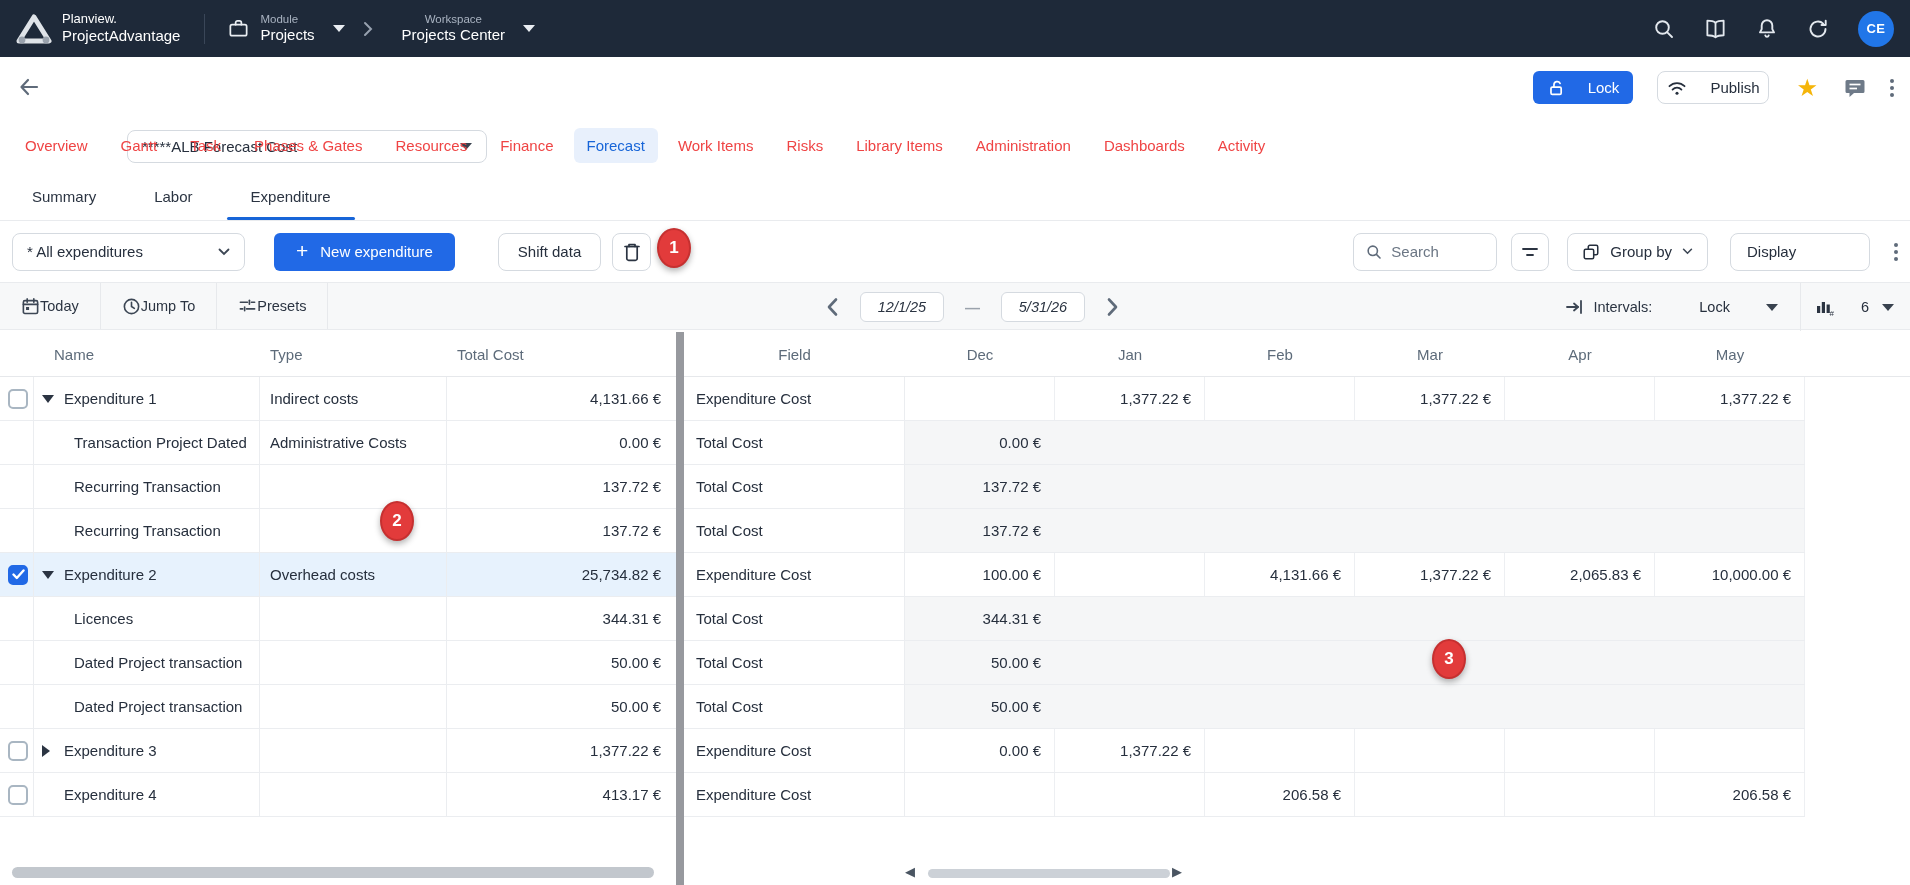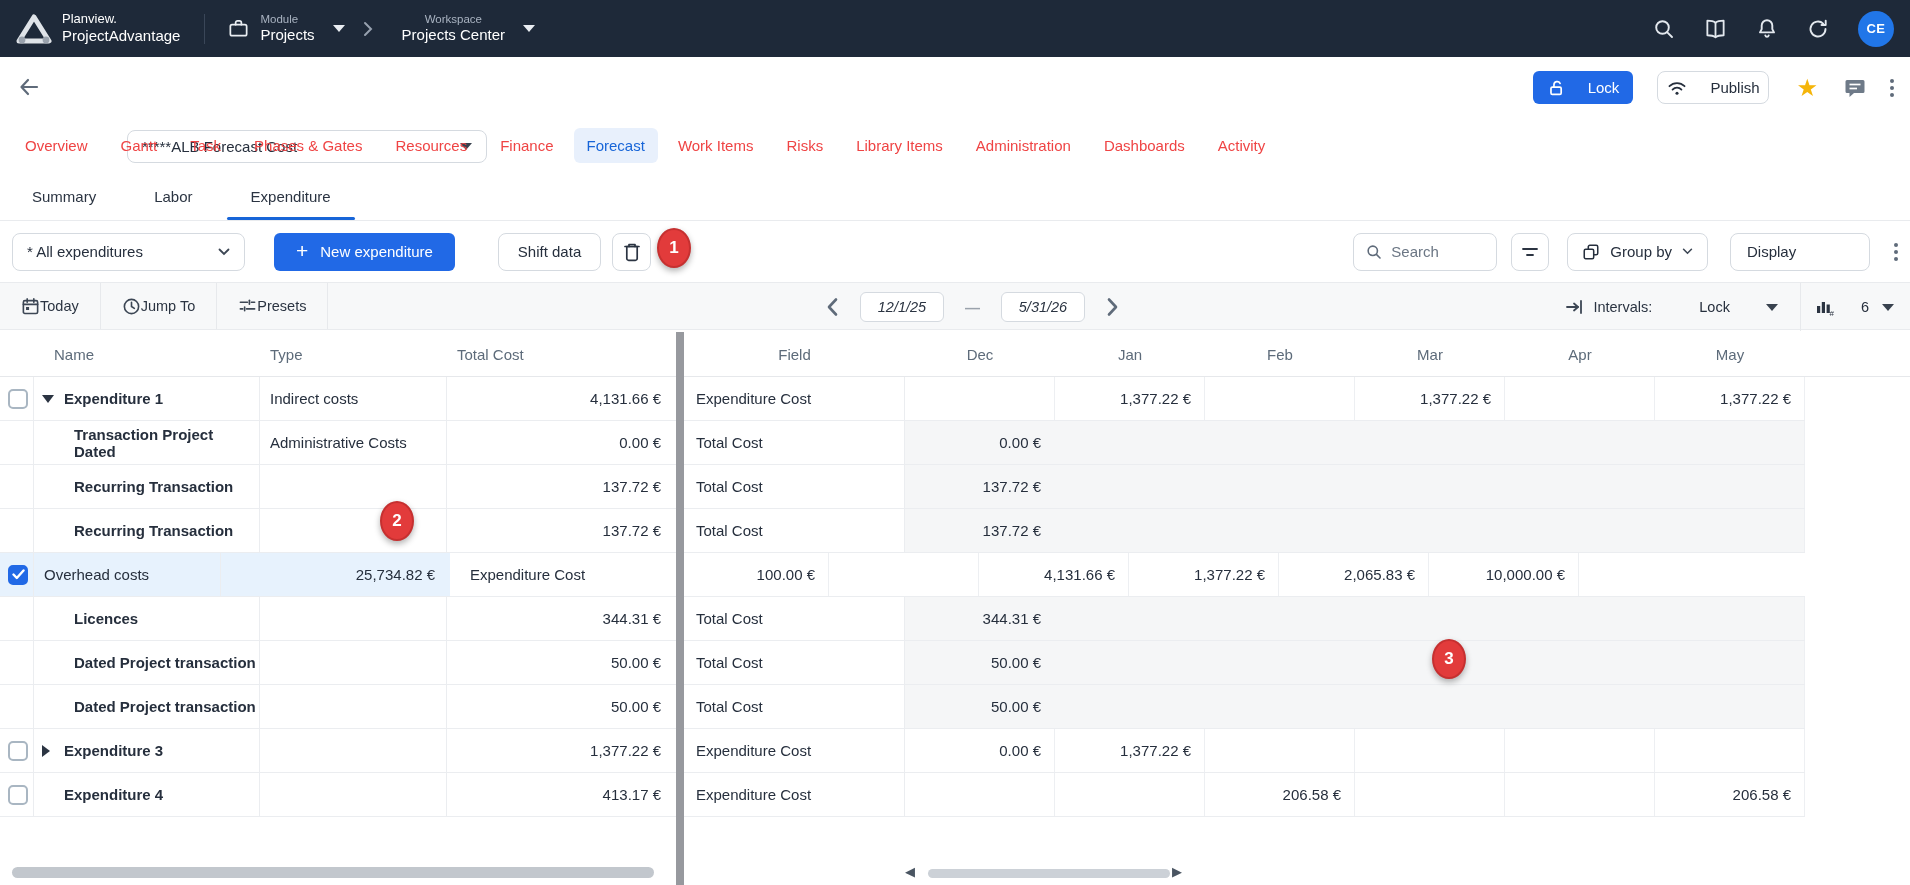--- a/index.html
+++ b/index.html
@@ -117,21 +117,21 @@
   .hcell { display:flex; align-items:center; }
   .w-cb { width:34px; } .w-name { width:226px; padding-left:20px; }
   .w-type { width:187px; padding-left:10px; } .w-total { width:229px; padding-left:10px; }
   .w-gap { width:8px; } .w-field { width:221px; justify-content:center; }
   .w-month { width:150px; justify-content:center; }
 
   .table-body { position:absolute; top:377px; left:0; width:1805px; }
   .row { display:flex; height:44px; border-bottom:1px solid #ebedf0; background:#fff; }
   .cell { display:flex; align-items:center; height:100%; font-size:15px; color:#262f3d; }
   .cb-cell { width:34px; border-right:1px solid #ebedf0; }
-  .name-cell { width:226px; border-right:1px solid #ebedf0; padding-left:8px;font-weight:bold; }
+  .name-cell { width:226px; border-right:1px solid #ebedf0; padding-left:8px; }
   .name-cell.child { padding-left:40px; }
   .type-cell { width:187px; border-right:1px solid #ebedf0; padding-left:10px; }
   .total-cell { width:229px; justify-content:flex-end; padding-right:15px; }
   .gap-cell { width:8px; }
   .fieldcell { width:221px; border-right:1px solid #ebedf0; padding-left:12px; }
   .mcell { width:150px; justify-content:flex-end; padding-right:13px; border-right:1px solid #edeff2; }
   .row.sub .mcell { background:#f5f6f7; border-right-color:transparent; }
   .row.sub .mcell:last-child { border-right:1px solid #edeff2; }
   .row.selected .lcell { background:#e7f2fd; }
 
@@ -539,20 +539,24 @@
       <div class="cell mcell"></div>
     </div>
     <div class="row selected">
       <div class="cell lcell cb-cell">
         <div class="checkbox checked">
           <svg width="13" height="11" viewBox="0 0 13 11" fill="none" stroke="#fff" stroke-width="2.4" stroke-linecap="round" stroke-linejoin="round">
             <polyline points="1.5,5.5 4.8,9 11.5,1.5"></polyline>
           </svg>
         </div>
       </div>
+      <div class="cell lcell name-cell">
+        <div class="caret down"></div>
+        <div>Expenditure 2</div>
+      </div>
       <div class="cell lcell type-cell">Overhead costs</div>
       <div class="cell lcell total-cell">25,734.82 €</div>
       <div class="cell gap-cell"></div>
       <div class="cell fieldcell">Expenditure Cost</div>
       <div class="cell mcell">100.00 €</div>
       <div class="cell mcell"></div>
       <div class="cell mcell">4,131.66 €</div>
       <div class="cell mcell">1,377.22 €</div>
       <div class="cell mcell">2,065.83 €</div>
       <div class="cell mcell">10,000.00 €</div>

